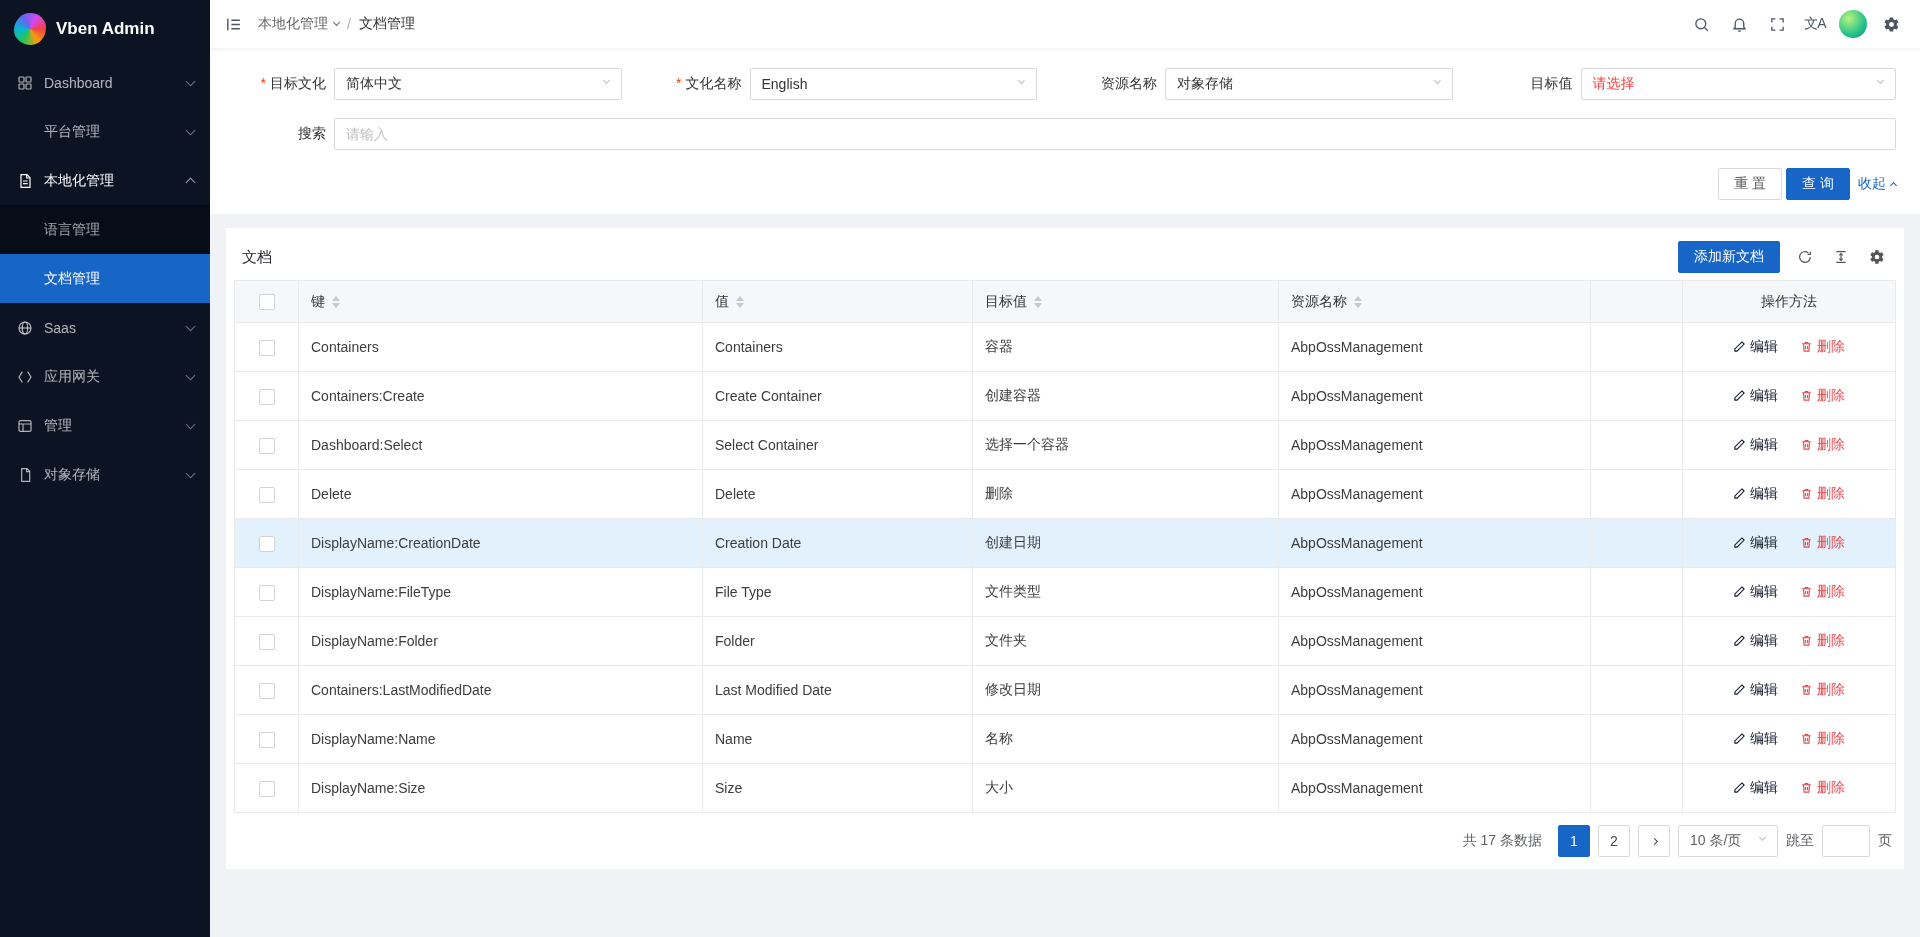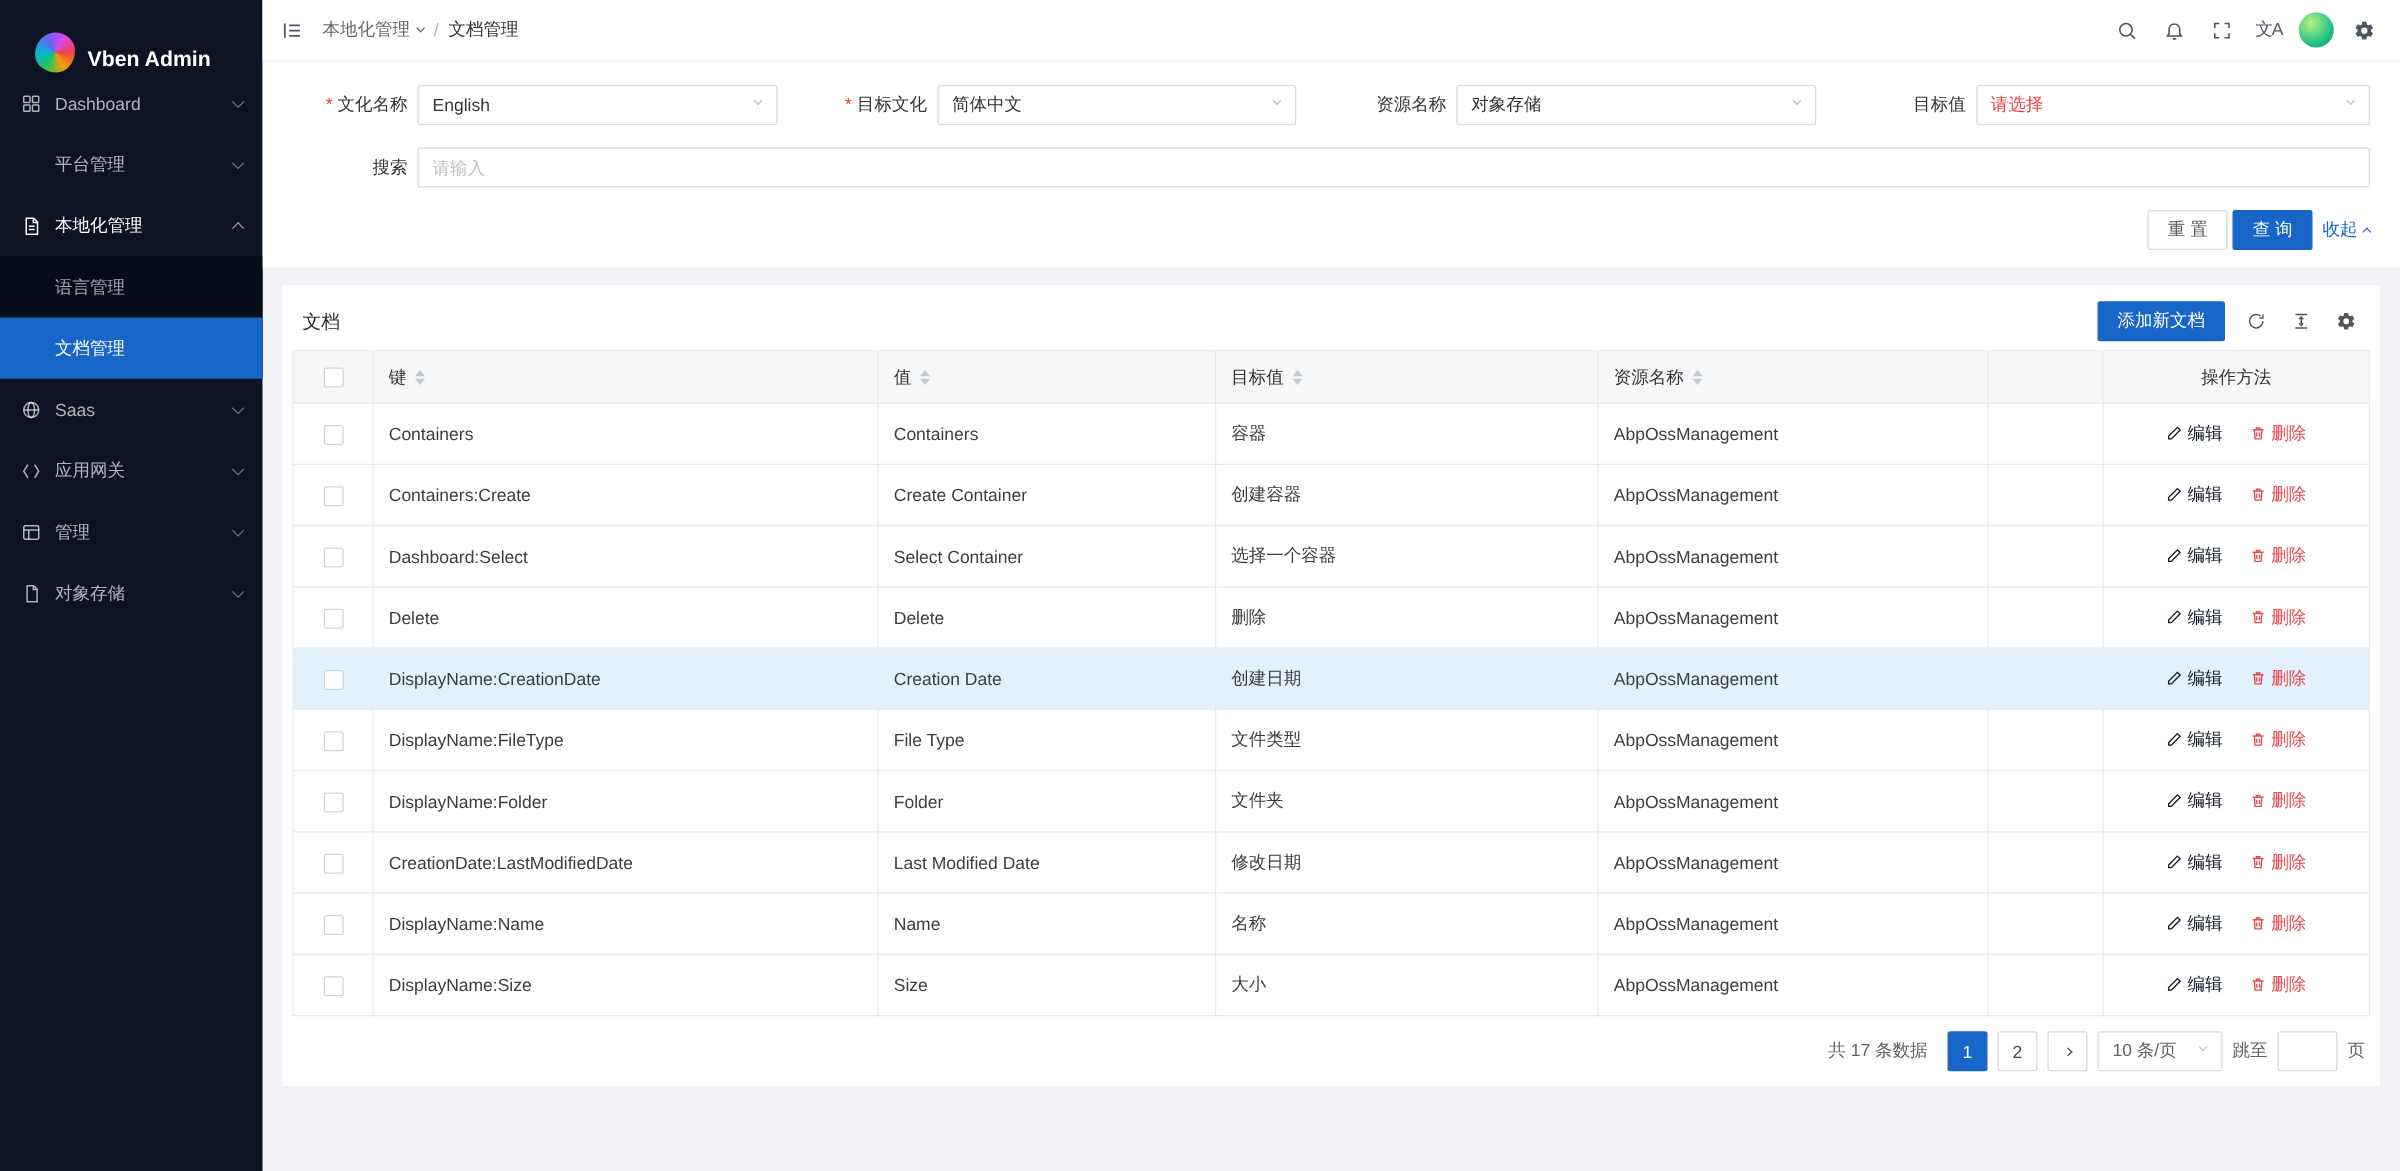--- a/index.html
+++ b/index.html
@@ -5,21 +5,21 @@
   * { box-sizing: border-box; margin: 0; padding: 0; }
   html, body { width: 1920px; height: 937px; }
   body {
     font-family: "Liberation Sans", "DejaVu Sans", sans-serif;
     font-size: 14px; color: #333; background: #f0f2f5; overflow: hidden;
   }
   .app { display: flex; width: 100%; height: 100%; }
 
   
   .sidebar { width: 210px; flex-shrink: 0; background: #0c1322; color: rgba(255,255,255,.68); }
-  .logo { height: 58px; display: flex; align-items: flex-end; padding-left: 28px; gap: 10px; cursor: pointer; }
+  .logo { height: 58px; display: flex; align-items: center; padding-left: 14px; gap: 10px; cursor: pointer; }
   .logo-mark {
     width: 32px; height: 32px; border-radius: 50% 50% 46% 54% / 55% 45% 55% 45%;
     background: conic-gradient(from 210deg, #22c55e, #06b6d4, #6366f1, #d946ef, #ef4444, #f59e0b, #22c55e);
   }
   .logo-text { color: #fff; font-size: 17px; font-weight: bold; white-space: nowrap; }
   .menu-item { height: 49px; display: flex; align-items: center; padding: 0 16px; cursor: pointer; }
   .mi-icon { width: 18px; height: 18px; margin-right: 10px; display: flex; align-items: center; justify-content: center; flex-shrink: 0; }
   .mi-icon svg { width: 16px; height: 16px; }
   .mi-label { flex: 1; white-space: nowrap; overflow: hidden; }
   .menu-item .chev { opacity: .6; }
@@ -260,30 +260,30 @@
             </svg>
         </span>
       </div>
     </header>
 
     <main class="content">
 
       <section class="filter-card">
         <div class="filter-grid">
           <div class="field">
-            <label class="f-label required">文化名称</label>
+            <label class="f-label required">目标文化</label>
             <div class="select-box">
-              <span class="sel-value">English</span>
+              <span class="sel-value">简体中文</span>
               <span class="sel-caret chev down sm"></span>
             </div>
           </div>
           <div class="field">
-            <label class="f-label required">目标文化</label>
+            <label class="f-label required">文化名称</label>
             <div class="select-box">
-              <span class="sel-value">简体中文</span>
+              <span class="sel-value">English</span>
               <span class="sel-caret chev down sm"></span>
             </div>
           </div>
           <div class="field">
             <label class="f-label">资源名称</label>
             <div class="select-box">
               <span class="sel-value">对象存储</span>
               <span class="sel-caret chev down sm"></span>
             </div>
           </div>
@@ -555,21 +555,21 @@
                       <path d="M4 7h16M9.5 7V4.5h5V7M6.5 7l1 13.5h9l1-13.5M10 11v6M14 11v6"></path>
                     </svg>
         <span>删除</span>
       </a>
     </td>
   </tr>
               <tr>
     <td class="cb-cell">
       <span class="checkbox"></span>
     </td>
-    <td><span>CreationDate:LastModifiedDate</span></td>
+    <td><span>Containers:LastModifiedDate</span></td>
     <td><span>Last Modified Date</span></td>
     <td><span>修改日期</span></td>
     <td><span>AbpOssManagement</span></td>
     <td></td>
     <td class="op-cell">
       <a class="link-edit">
         <svg viewBox="0 0 24 24" fill="none" stroke="currentColor" stroke-width="2">
                       <path d="M16.5 3.5l4 4L7.5 20.5H3.5v-4L16.5 3.5z"></path>
                     </svg>
         <span>编辑</span>

